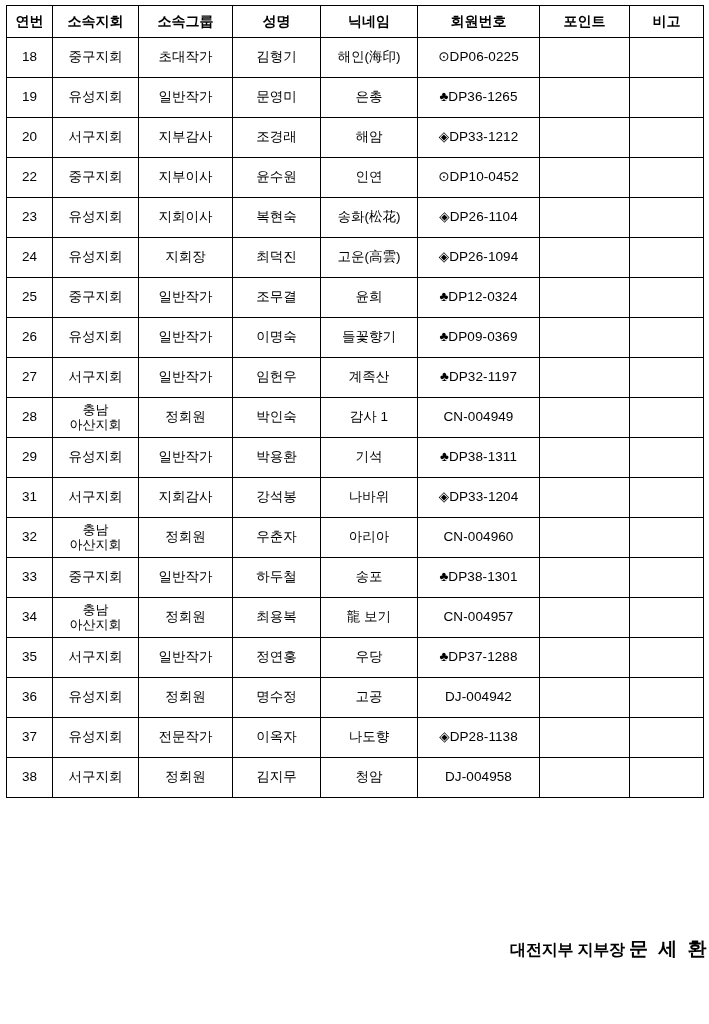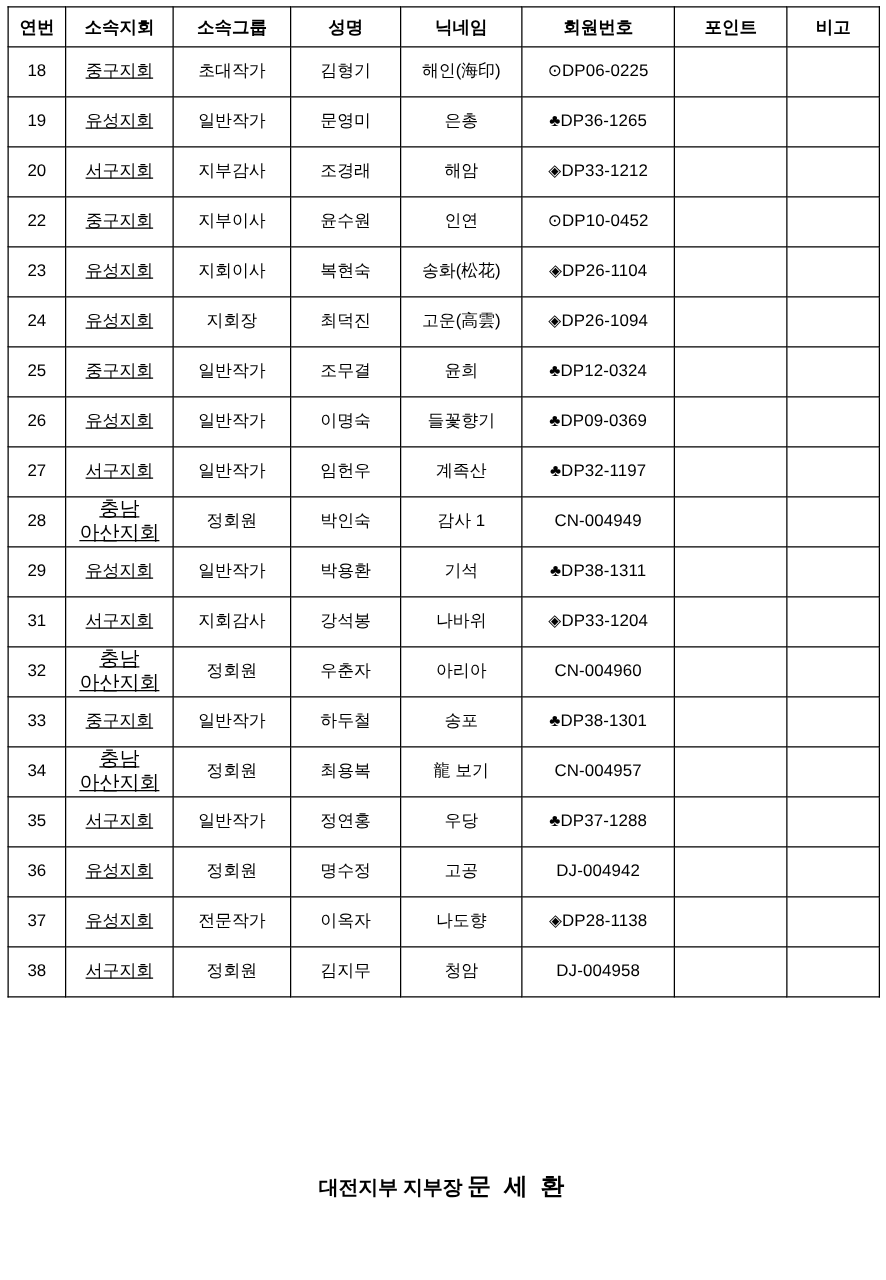--- a/index.html
+++ b/index.html
@@ -48,34 +48,34 @@
   col.c-no      { width: 46px; }
   col.c-branch  { width: 86px; }
   col.c-group   { width: 94px; }
   col.c-name    { width: 88px; }
   col.c-nick    { width: 97px; }
   col.c-member  { width: 122px; }
   col.c-point   { width: 90px; }
   col.c-note    { width: 74px; }
 
   td.cell-no { font-size: 13.5px; }
-  td.cell-branch { font-size: 13.5px; text-decoration: underline; }
+  td.cell-branch { font-size: 13.5px; }
   td.cell-branch.two-line {
     white-space: normal;
-    font-size: 16px;
+    font-size: 13px;
     line-height: 1.15;
   }
   td.cell-member { font-size: 13.5px; letter-spacing: 0.1px; }
 
   .footer {
     position: absolute;
     left: 0;
     right: 0;
     bottom: 14px;
-    text-align: center;
+    text-align: right;
   }
   .footer .sig-label {
     font-size: 16px;
     font-weight: bold;
     letter-spacing: -0.2px;
   }
   .footer .sig-name {
     font-size: 19px;
     font-weight: bold;
     letter-spacing: 2.5px;

